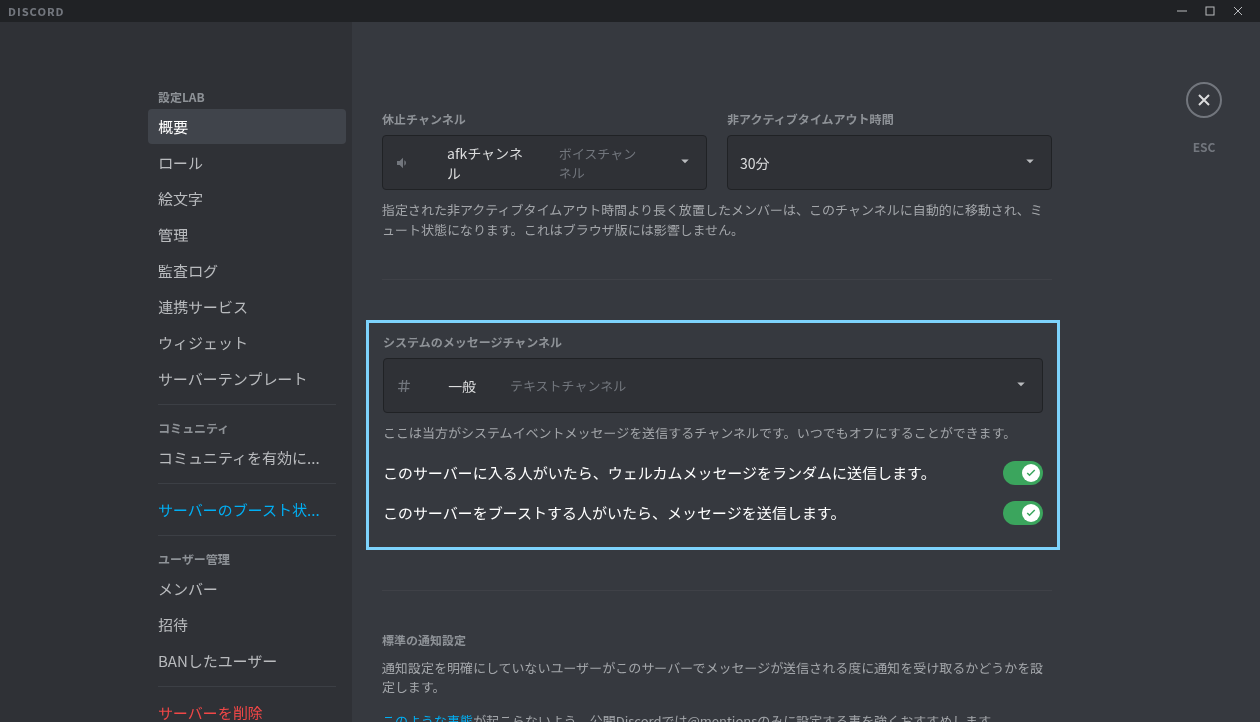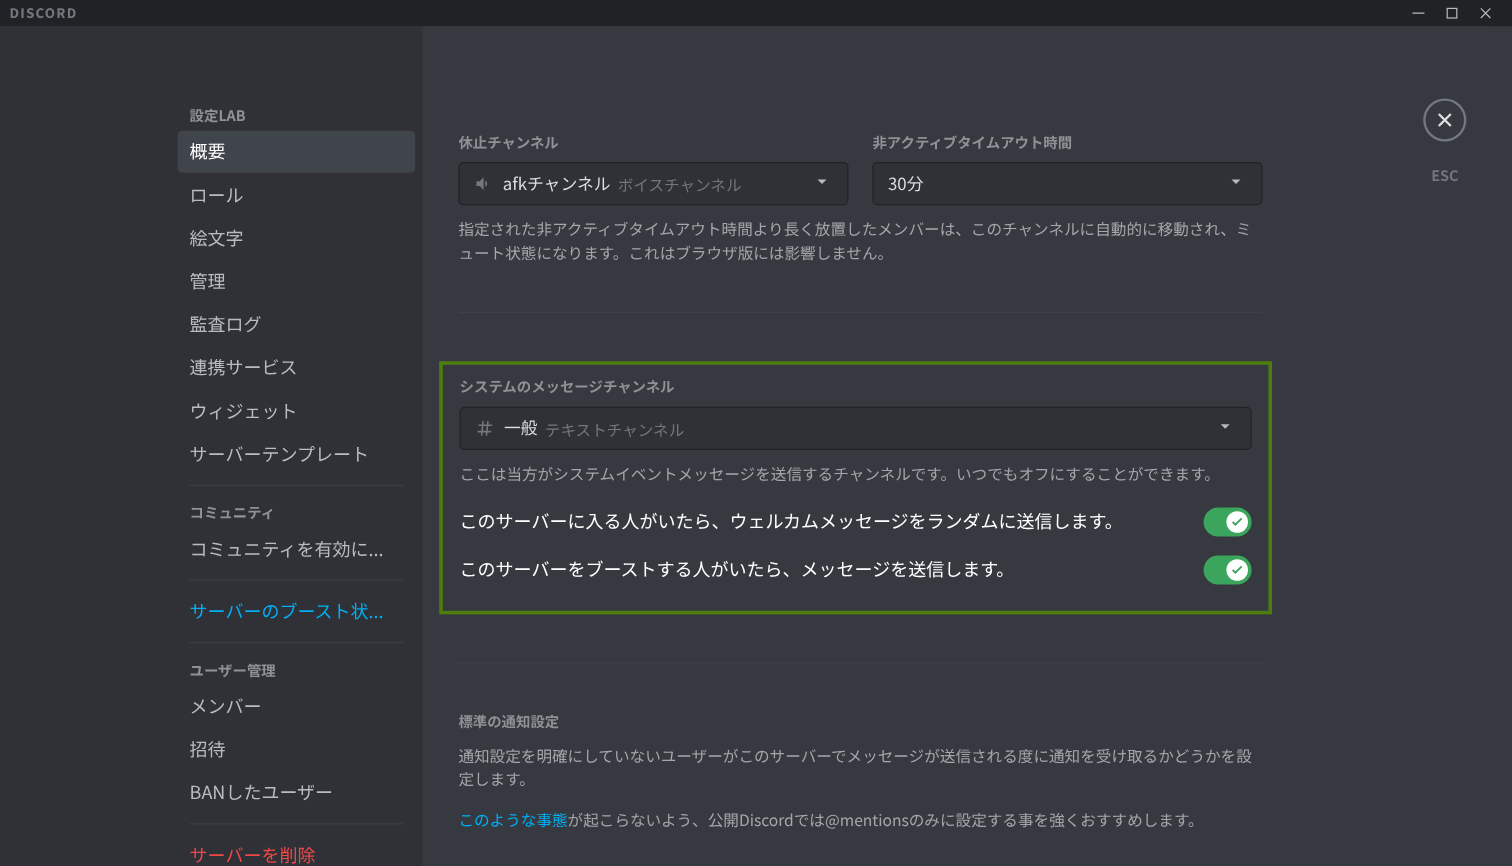--- a/index.html
+++ b/index.html
@@ -110,27 +110,28 @@
   .section-label {
     color: #8e9297;
     font-size: 12px;
     font-weight: 700;
     margin-bottom: 8px;
   }
   .select {
     background: #2f3136;
     border: 1px solid #202225;
     border-radius: 4px;
-    height: 36px;
+    height: 55px;
     display: flex;
     align-items: center;
     padding: 0 12px;
     color: #dcddde;
     cursor: pointer;
     position: relative;
+    gap: 28px;
   }
   .select .chev {
     margin-left: auto;
     color: #b9bbbe;
   }
   .select .pre-icon {
     color: #72767d;
     margin-right: 8px;
     display: inline-flex;
   }
@@ -142,21 +143,21 @@
     line-height: 1.5;
     margin-top: 10px;
   }
   .divider {
     height: 1px;
     background: #3f4147;
     margin: 40px 0;
   }
 
   .highlight-box {
-    border: 3px solid #4d7c0f;
+    border: 3px solid #7dd3fc;
     padding: 10px 14px 14px 14px;
     margin-top: 30px;
     margin-left: -16px;
     margin-right: -8px;
   }
   .toggle-row {
     display: flex;
     align-items: center;
     justify-content: space-between;
     color: #ffffff;

